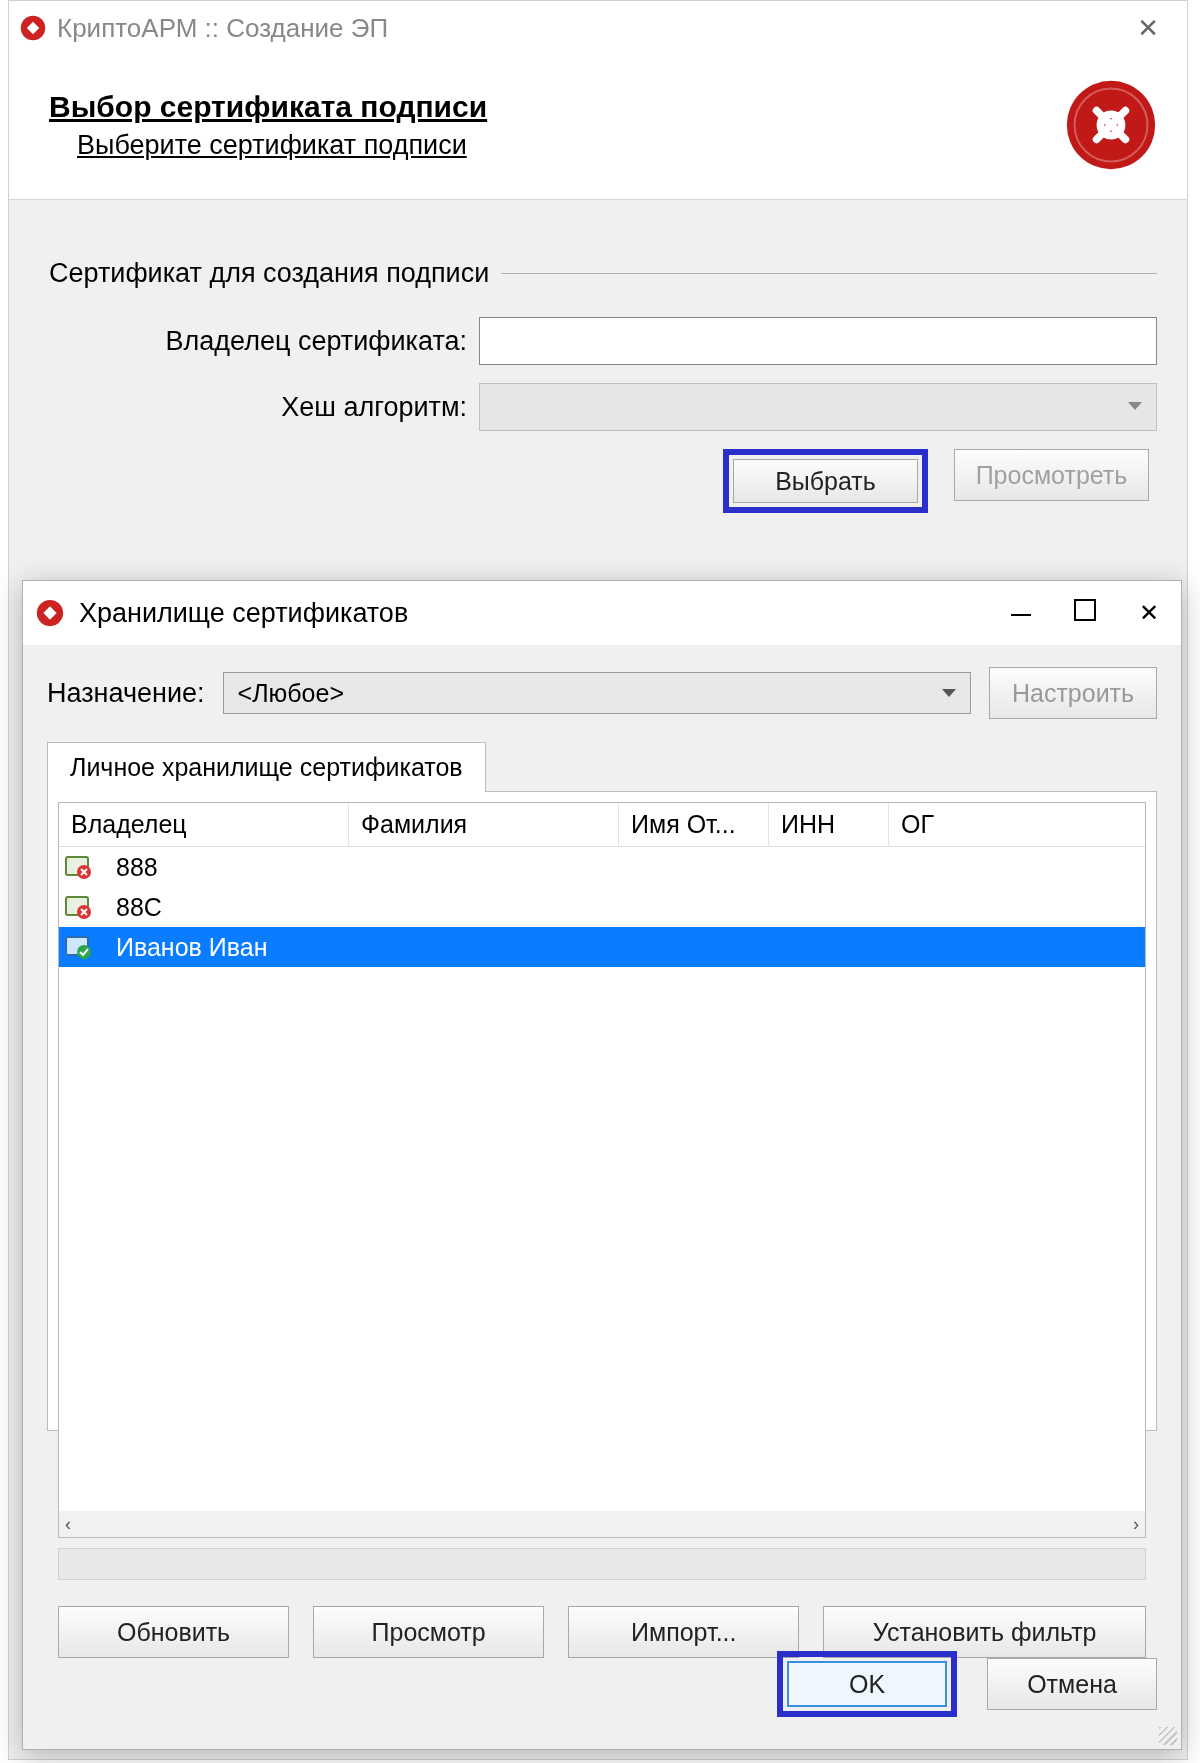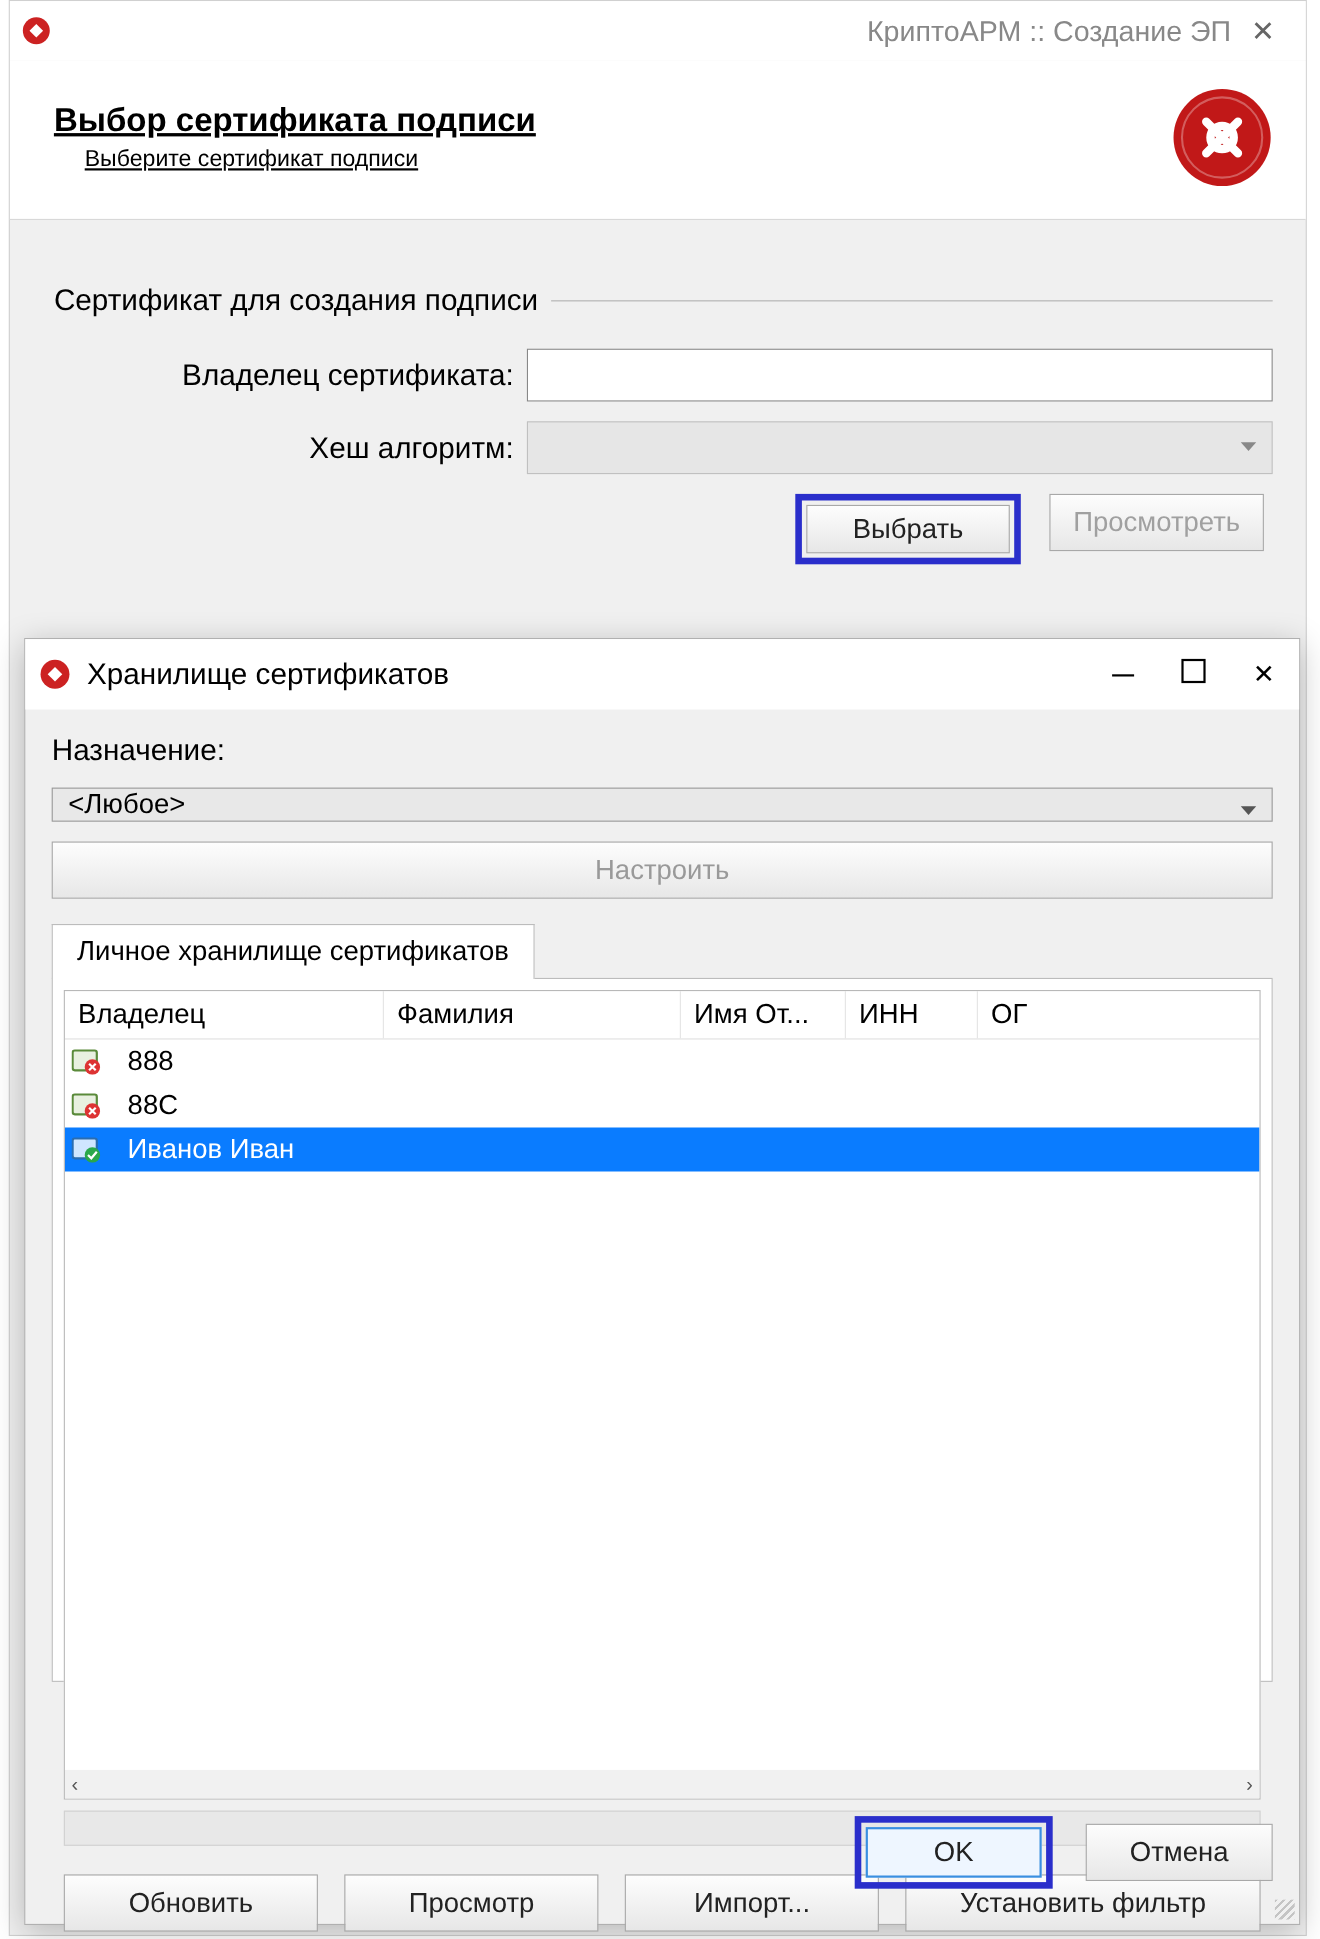--- a/index.html
+++ b/index.html
@@ -1,27 +1,27 @@
 <!DOCTYPE html>
 <html><head>
 <meta charset="utf-8">
 <style>
   * { box-sizing: border-box; font-family: 'Segoe UI', Tahoma, sans-serif; }
   body { margin: 0; background: #fff; width: 1200px; height: 1763px; position: relative; overflow: hidden; }
 
   
   .parent-window { position: absolute; left: 8px; top: 0; width: 1180px; height: 1760px; background: #f0f0f0; border: 1px solid #d0d0d0; }
-  .parent-titlebar { height: 54px; background: #fff; display: flex; align-items: center; padding: 0 10px; text-align: right; }
+  .parent-titlebar { height: 54px; background: #fff; display: flex; align-items: center; padding: 0 10px; }
   .parent-titlebar .app-icon { width: 28px; height: 28px; margin-right: 10px; }
   .parent-titlebar .title { color: #888; font-size: 26px; flex: 1; }
   .parent-titlebar .close { color: #666; font-size: 26px; padding: 4px 18px; cursor: pointer; }
 
   .header-block { background: #fff; padding: 22px 28px 26px 40px; border-bottom: 1px solid #d8d8d8; display: flex; align-items: center; text-decoration: underline; }
   .header-text h2 { margin: 0 0 6px 0; font-size: 30px; font-weight: 700; color: #000; }
-  .header-text p  { margin: 0 0 0 28px; font-size: 21px; font-weight: 400; color: #000; }
+  .header-text p  { margin: 0 0 0 28px; font-size: 27px; font-weight: 400; color: #000; }
   .header-logo { margin-left: auto; width: 96px; height: 96px; }
 
   .content-area { padding: 58px 30px 0 40px; }
   .fieldset-row { display: flex; align-items: center; margin-bottom: 28px; }
   .fieldset-title { font-size: 27px; color: #000; margin-right: 12px; }
   .fieldset-line { flex: 1; border-top: 1px solid #b0b0b0; }
 
   .form-row { display: flex; align-items: center; margin-bottom: 18px; }
   .form-label { width: 430px; text-align: right; font-size: 27px; color: #000; padding-right: 12px; }
   .form-input { flex: 1; height: 48px; border: 1px solid #888; background: #fff; }
@@ -38,21 +38,21 @@
   .child-window { position: absolute; left: 22px; top: 580px; width: 1160px; height: 1170px; background: #f0f0f0; border: 1px solid #b0b0b0; box-shadow: 0 6px 28px rgba(0,0,0,.25); }
   .child-titlebar { height: 64px; background: #fff; display: flex; align-items: center; padding-left: 12px; }
   .child-titlebar .app-icon-sm { width: 30px; height: 30px; margin-right: 14px; }
   .child-titlebar .title { font-size: 27px; color: #000; flex: 1; }
   .child-titlebar .winbtn { width: 64px; text-align: center; font-size: 24px; color: #000; padding: 16px 0; cursor: pointer; }
   .winbtn.min::before { content: ""; display: inline-block; width: 20px; border-top: 2px solid #000; vertical-align: middle; }
   .winbtn.max::before { content: ""; display: inline-block; width: 18px; height: 18px; border: 2px solid #000; }
   .winbtn.close::before { content: "✕"; font-size: 24px; }
 
   .child-body { padding: 22px 24px 0 24px; }
-  .purpose-row { display: flex; gap: 18px; margin-bottom: 22px; flex-direction: column; }
+  .purpose-row { display: flex; align-items: center; gap: 18px; margin-bottom: 22px; }
   .purpose-label { font-size: 27px; }
   .purpose-select { flex: 1; height: 42px; border: 1px solid #9a9a9a; background: #e8e8e8; display: flex; align-items: center; padding: 0 14px; font-size: 25px; position: relative; }
   .purpose-select::after { content: ""; position: absolute; right: 14px; top: 16px; border-left: 7px solid transparent; border-right: 7px solid transparent; border-top: 8px solid #555; }
   .btn.config { min-width: 168px; color: #999; }
 
   .tabbar { display: flex; margin-top: 6px; }
   .tab { background: #fff; border: 1px solid #bcbcbc; border-bottom: none; padding: 10px 22px; font-size: 25px; position: relative; top: 1px; }
   .tabpanel { border: 1px solid #bcbcbc; background: #fff; height: 640px; padding: 10px; }
 
   .listview { border: 1px solid #b8b8b8; height: 736px; overflow: hidden; position: relative; background: #fff; }

